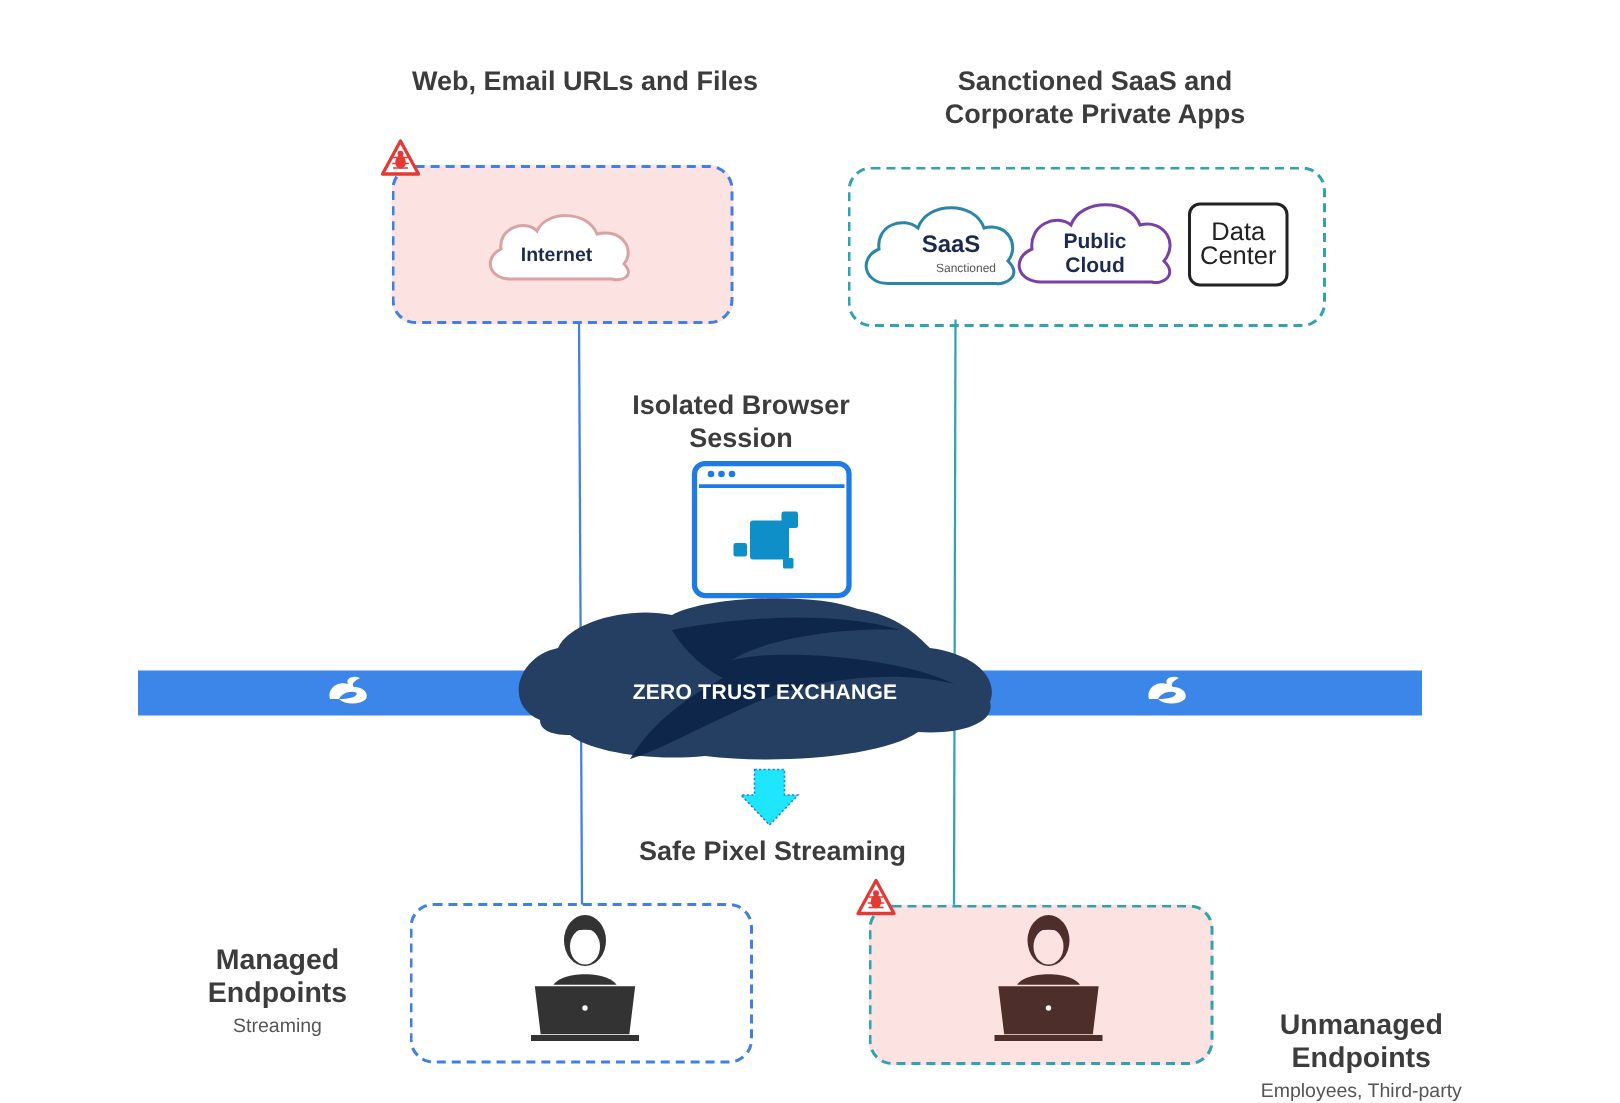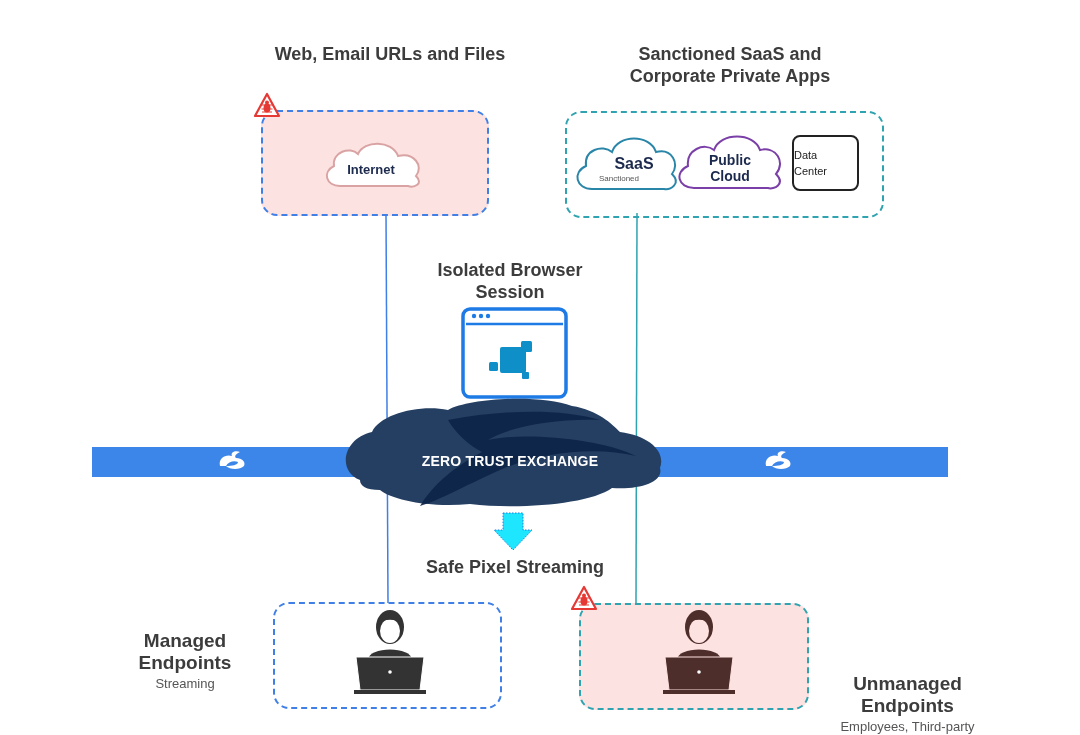--- a/index.html
+++ b/index.html
@@ -48,32 +48,32 @@
 <div class="box" style="left:565px;top:111px;width:315px;height:103px;border:2px dashed #2fa3b0;"></div>
 <svg width="1080" height="735" style="pointer-events:none">
   <g>
     <path d="M592,189 C576,189 572,172 586,166 C584,150 602,144 612,152 C618,134 650,134 656,152 C672,148 680,164 672,174 C682,184 670,190 664,189 Z" fill="#ffffff" stroke="#2a86a8" stroke-width="2"></path>
   </g>
   <g>
     <path d="M694,188 C678,188 674,172 688,166 C686,150 704,142 714,150 C720,132 754,132 760,150 C776,146 786,162 776,174 C786,184 774,190 768,188 Z" fill="#ffffff" stroke="#7b3fa8" stroke-width="2"></path>
   </g>
 </svg>
 <div class="cloudtext" style="left:594px;top:155px;width:80px;font-size:16px;">SaaS</div>
-<div class="cloudtext" style="left:579px;top:174px;width:80px;font-size:8px;font-weight:normal;color:#555;">Sanctioned</div>
+<div class="cloudtext" style="left:604px;top:174px;width:80px;font-size:8px;font-weight:normal;color:#555;">Sanctioned</div>
 <div class="cloudtext" style="left:690px;top:152px;width:80px;font-size:14px;line-height:16px;">
   <div>Public</div>
   <div>Cloud</div>
 </div>
 <div class="box" style="left:792px;top:135px;width:63px;height:52px;border:2px solid #222;border-radius:8px;background:#fff;
-            display:flex;flex-direction:column;justify-content:center;font-size:11px;color:#222;line-height:16px;">
+            display:flex;flex-direction:column;align-items:center;justify-content:center;font-size:17px;color:#222;line-height:16px;">
   <div>Data</div>
   <div>Center</div>
 </div>
 
-<div class="abs title" style="left:400px;top:259px;width:220px;">
+<div class="abs title" style="left:384px;top:259px;width:220px;">
   <div>Isolated Browser</div>
   <div>Session</div>
 </div>
 <svg width="1080" height="735" style="pointer-events:none">
   <g>
     <rect x="463" y="309" width="103" height="88" rx="7" fill="#ffffff" stroke="#1e7be6" stroke-width="3.5"></rect>
     <line x1="466" y1="324" x2="563" y2="324" stroke="#1e7be6" stroke-width="2.5"></line>
     <circle cx="474" cy="316" r="2.2" fill="#1e7be6"></circle>
     <circle cx="481" cy="316" r="2.2" fill="#1e7be6"></circle>
     <circle cx="488" cy="316" r="2.2" fill="#1e7be6"></circle>

